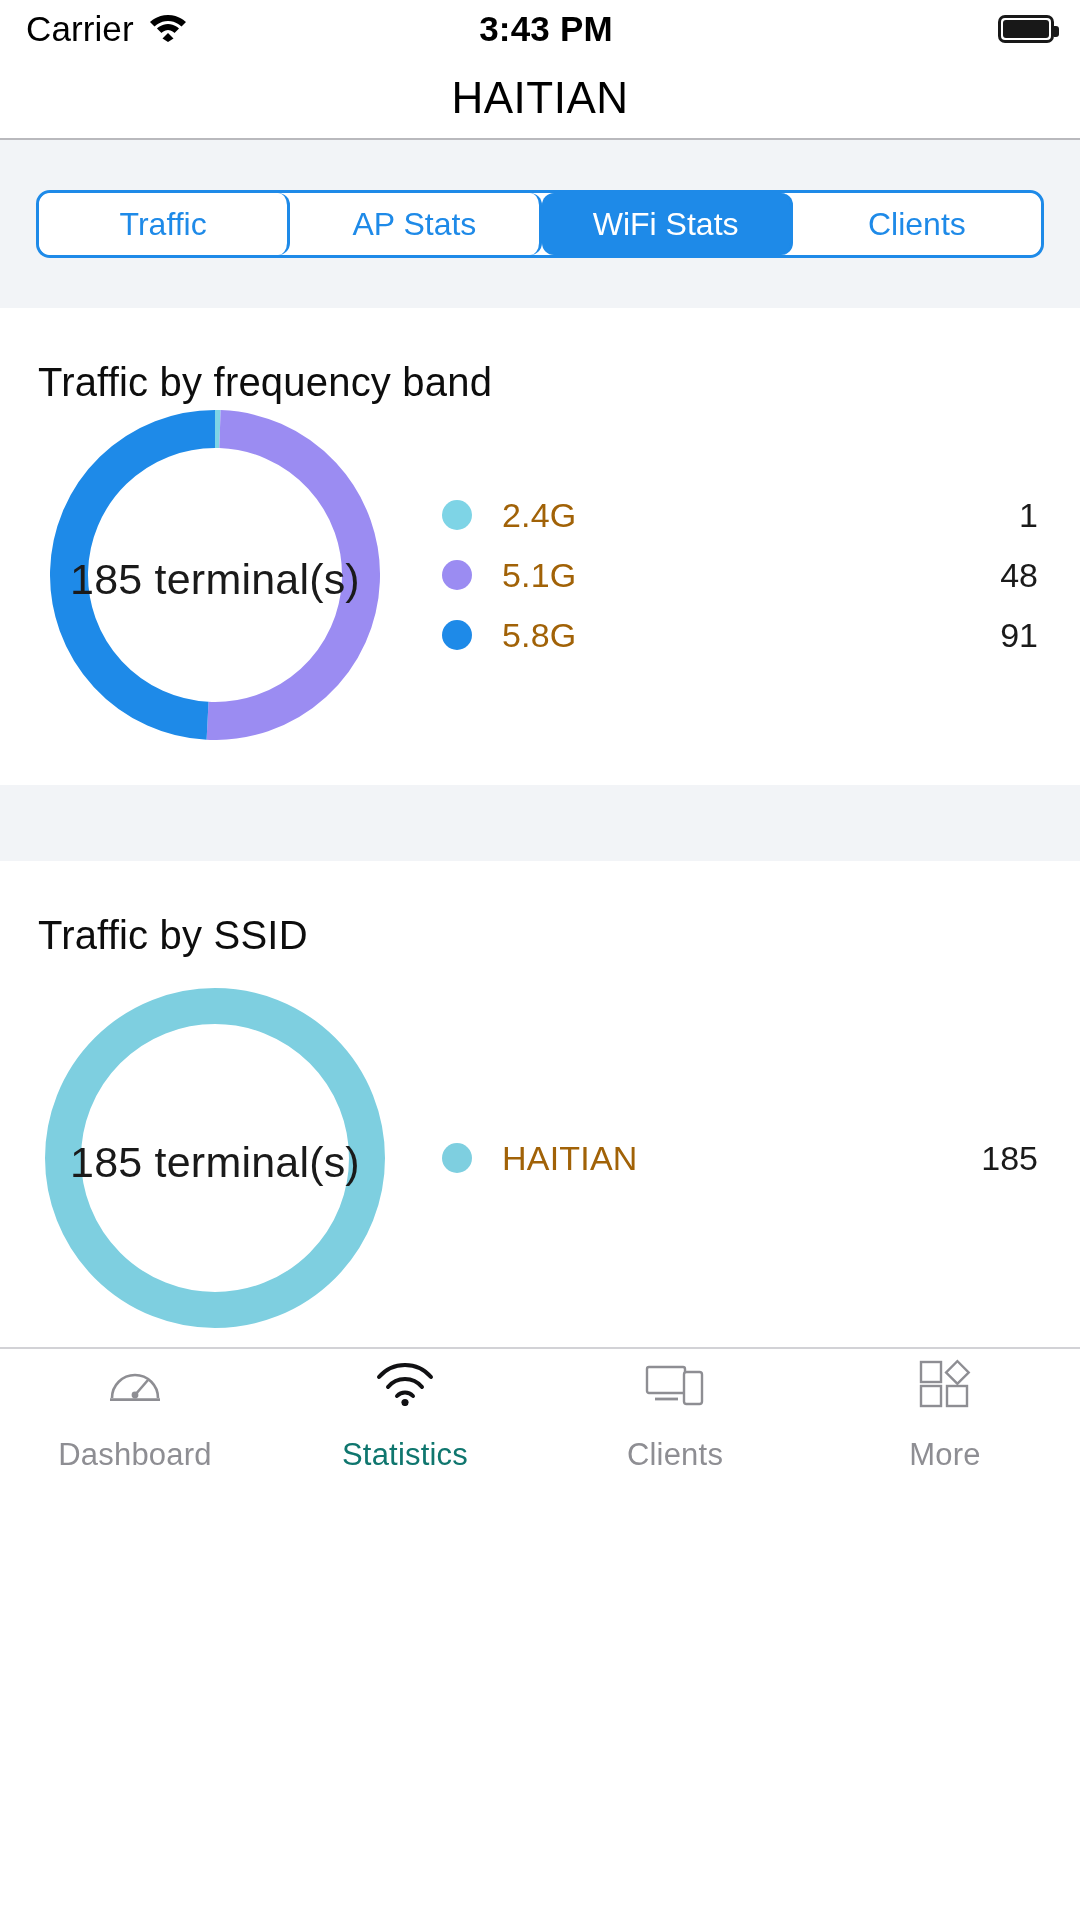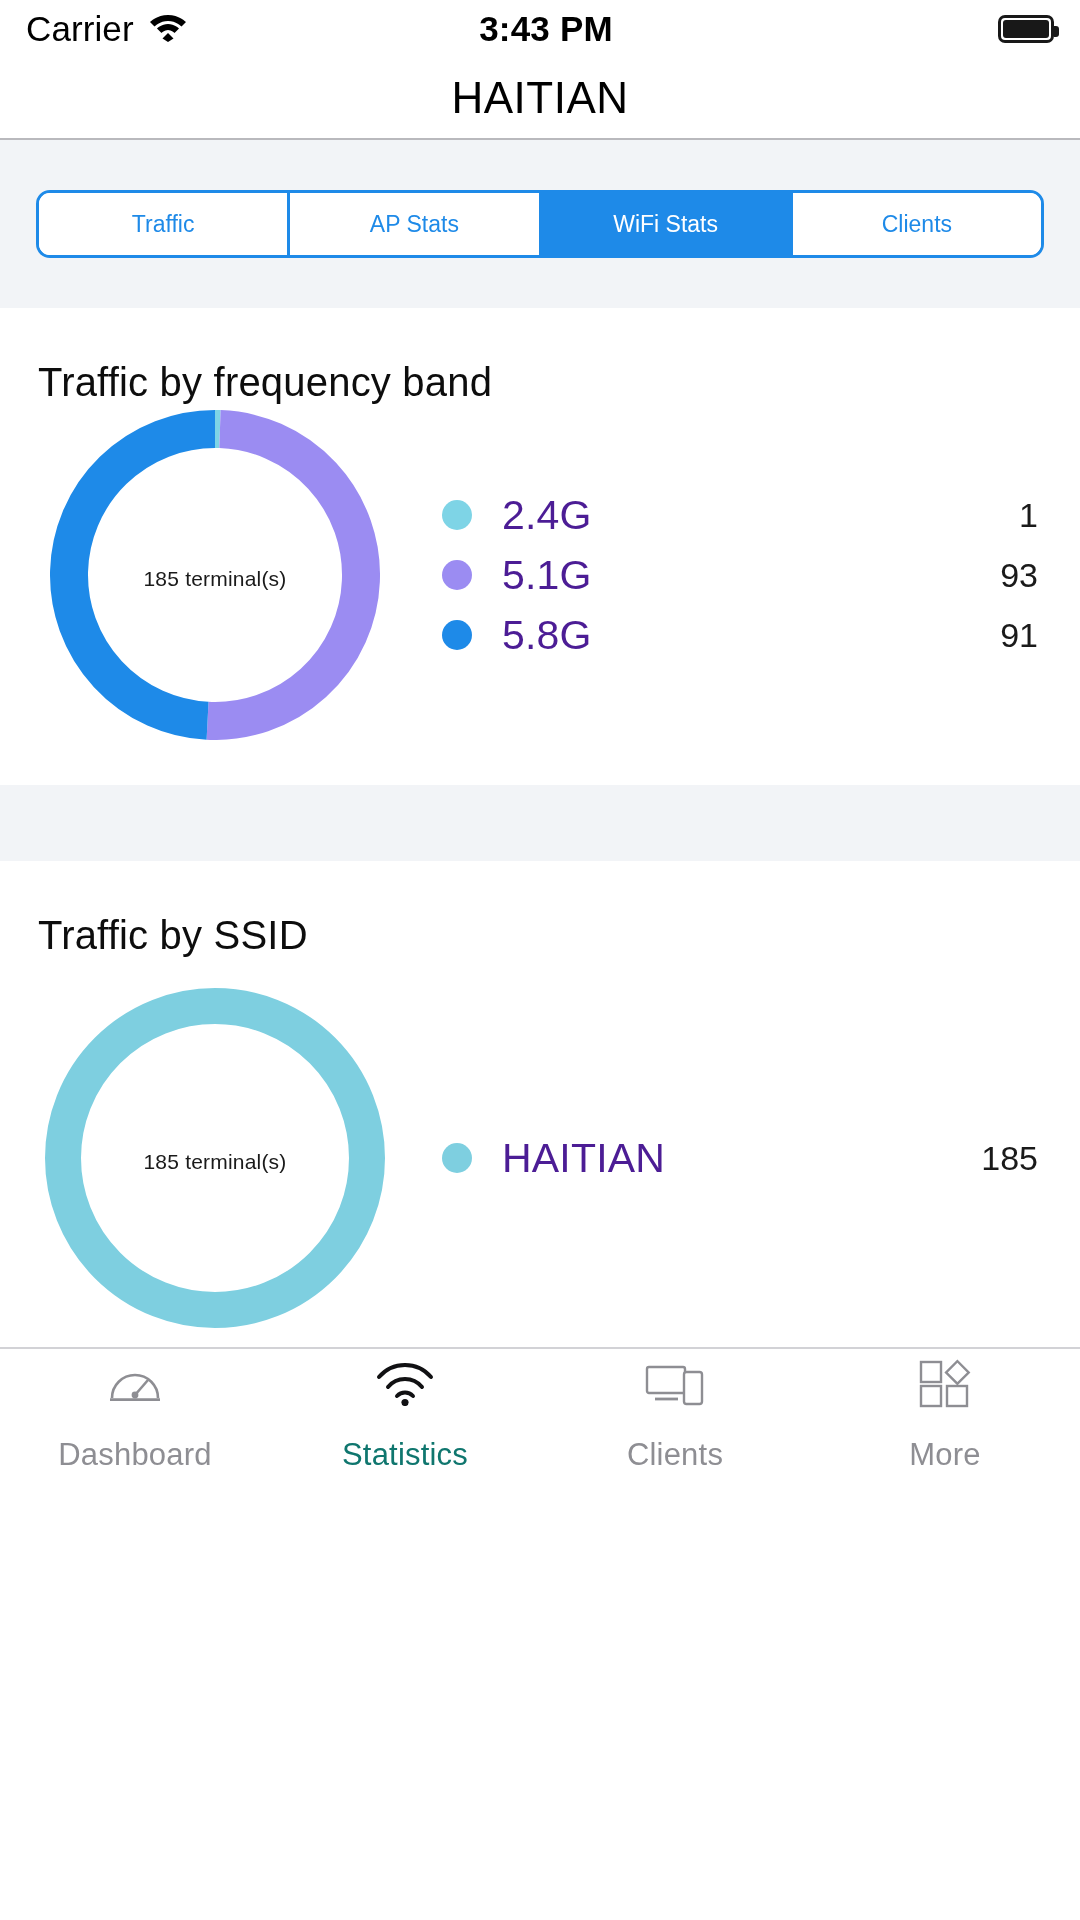--- a/index.html
+++ b/index.html
@@ -114,26 +114,27 @@
     border: 3px solid #1e8ae8;
     border-radius: 14px;
     overflow: hidden;
     background: #ffffff;
   }
   .seg-item {
     flex: 1 1 0;
     display: flex;
     align-items: center;
     justify-content: center;
-    font-size: 23px;
+    font-size: 32px;
     color: #1e8ae8;
     background: #ffffff;
     border-right: 3px solid #1e8ae8;
     cursor: pointer;
     line-height: 1;
+    border-radius: 12px;
   }
   .seg-item:last-child { border-right: none; }
   .seg-item.active {
     background: #1e8ae8;
     color: #ffffff;
   }
 
   
   .content {
     flex: 1 1 auto;
@@ -168,21 +169,21 @@
     width: 430px;
     flex: 0 0 430px;
     display: flex;
     align-items: center;
     justify-content: center;
   }
   .donut-center {
     position: absolute;
     left: 0; right: 0;
     text-align: center;
-    font-size: 21px;
+    font-size: 43px;
     color: #1a1a1a;
     letter-spacing: 0.2px;
     margin-top: 8px;
   }
 
   .legend {
     flex: 1 1 auto;
     padding-right: 42px;
     padding-left: 12px;
   }
@@ -192,22 +193,22 @@
     height: 60px;
   }
   .legend-dot {
     width: 30px;
     height: 30px;
     border-radius: 50%;
     flex: 0 0 30px;
   }
   .legend-label {
     margin-left: 30px;
-    font-size: 41px;
-    color: #4c1d95;
+    font-size: 34px;
+    color: #a16207;
     letter-spacing: 0.2px;
   }
   .legend-value {
     margin-left: auto;
     font-size: 34px;
     color: #1a1a1a;
   }
 
   .gap-band {
     height: 50px;
@@ -299,21 +300,21 @@
         </div>
         <div class="legend">
           <div class="legend-row">
             <span class="legend-dot" style="background:#7ed4e6"></span>
             <span class="legend-label">2.4G</span>
             <span class="legend-value">1</span>
           </div>
           <div class="legend-row">
             <span class="legend-dot" style="background:#9b8cf2"></span>
             <span class="legend-label">5.1G</span>
-            <span class="legend-value">93</span>
+            <span class="legend-value">48</span>
           </div>
           <div class="legend-row">
             <span class="legend-dot" style="background:#1e8ae8"></span>
             <span class="legend-label">5.8G</span>
             <span class="legend-value">91</span>
           </div>
         </div>
       </div>
     </div>
 

